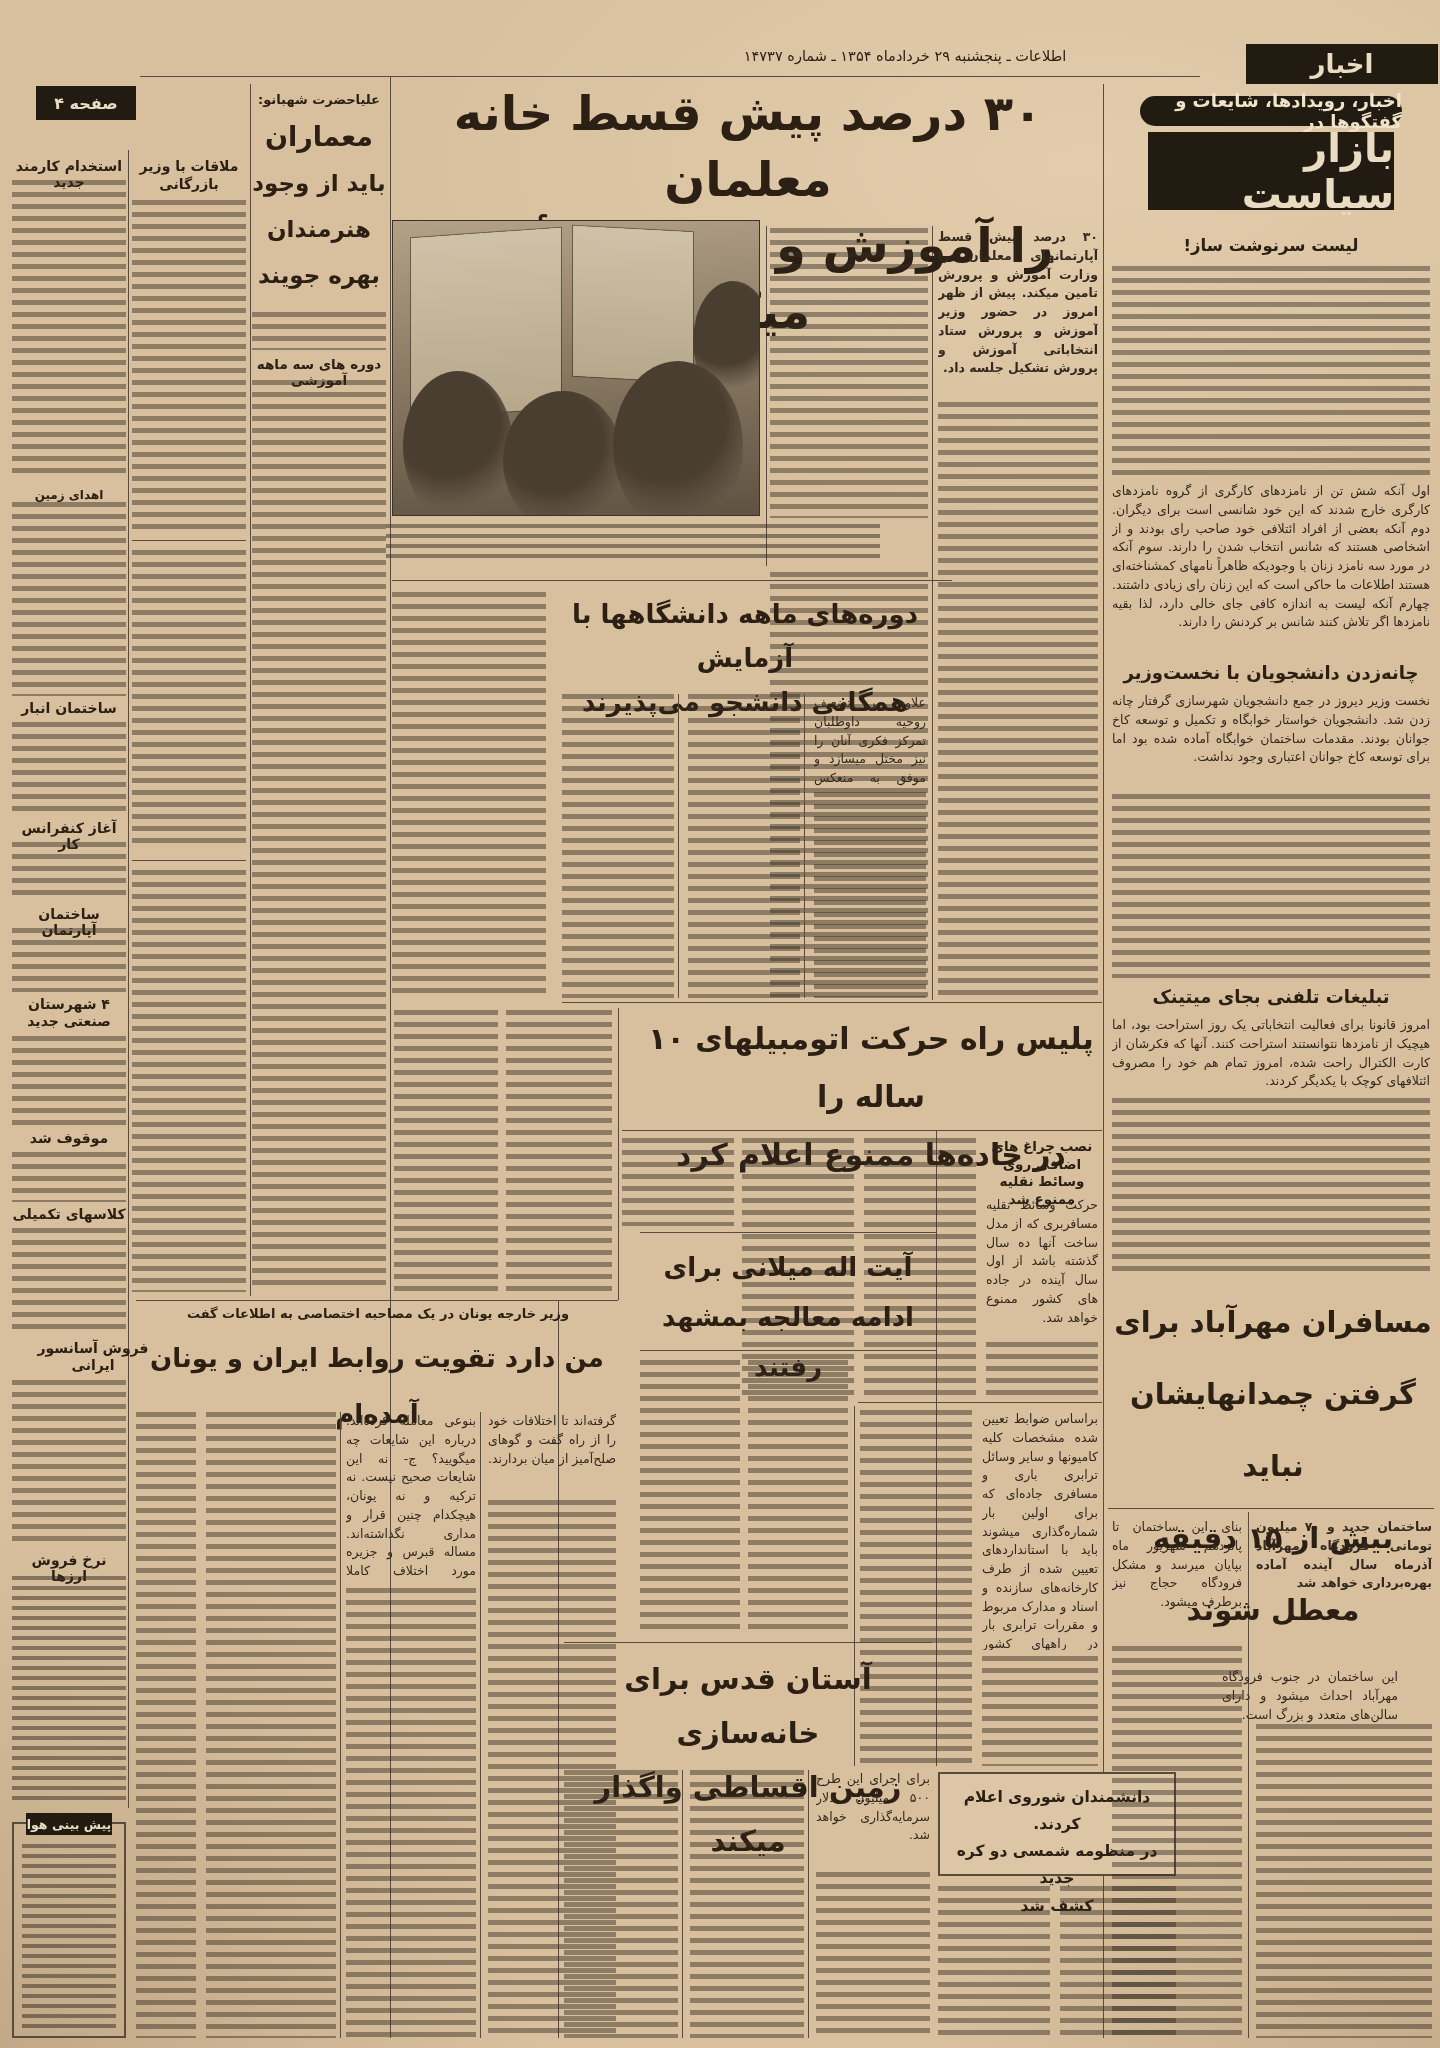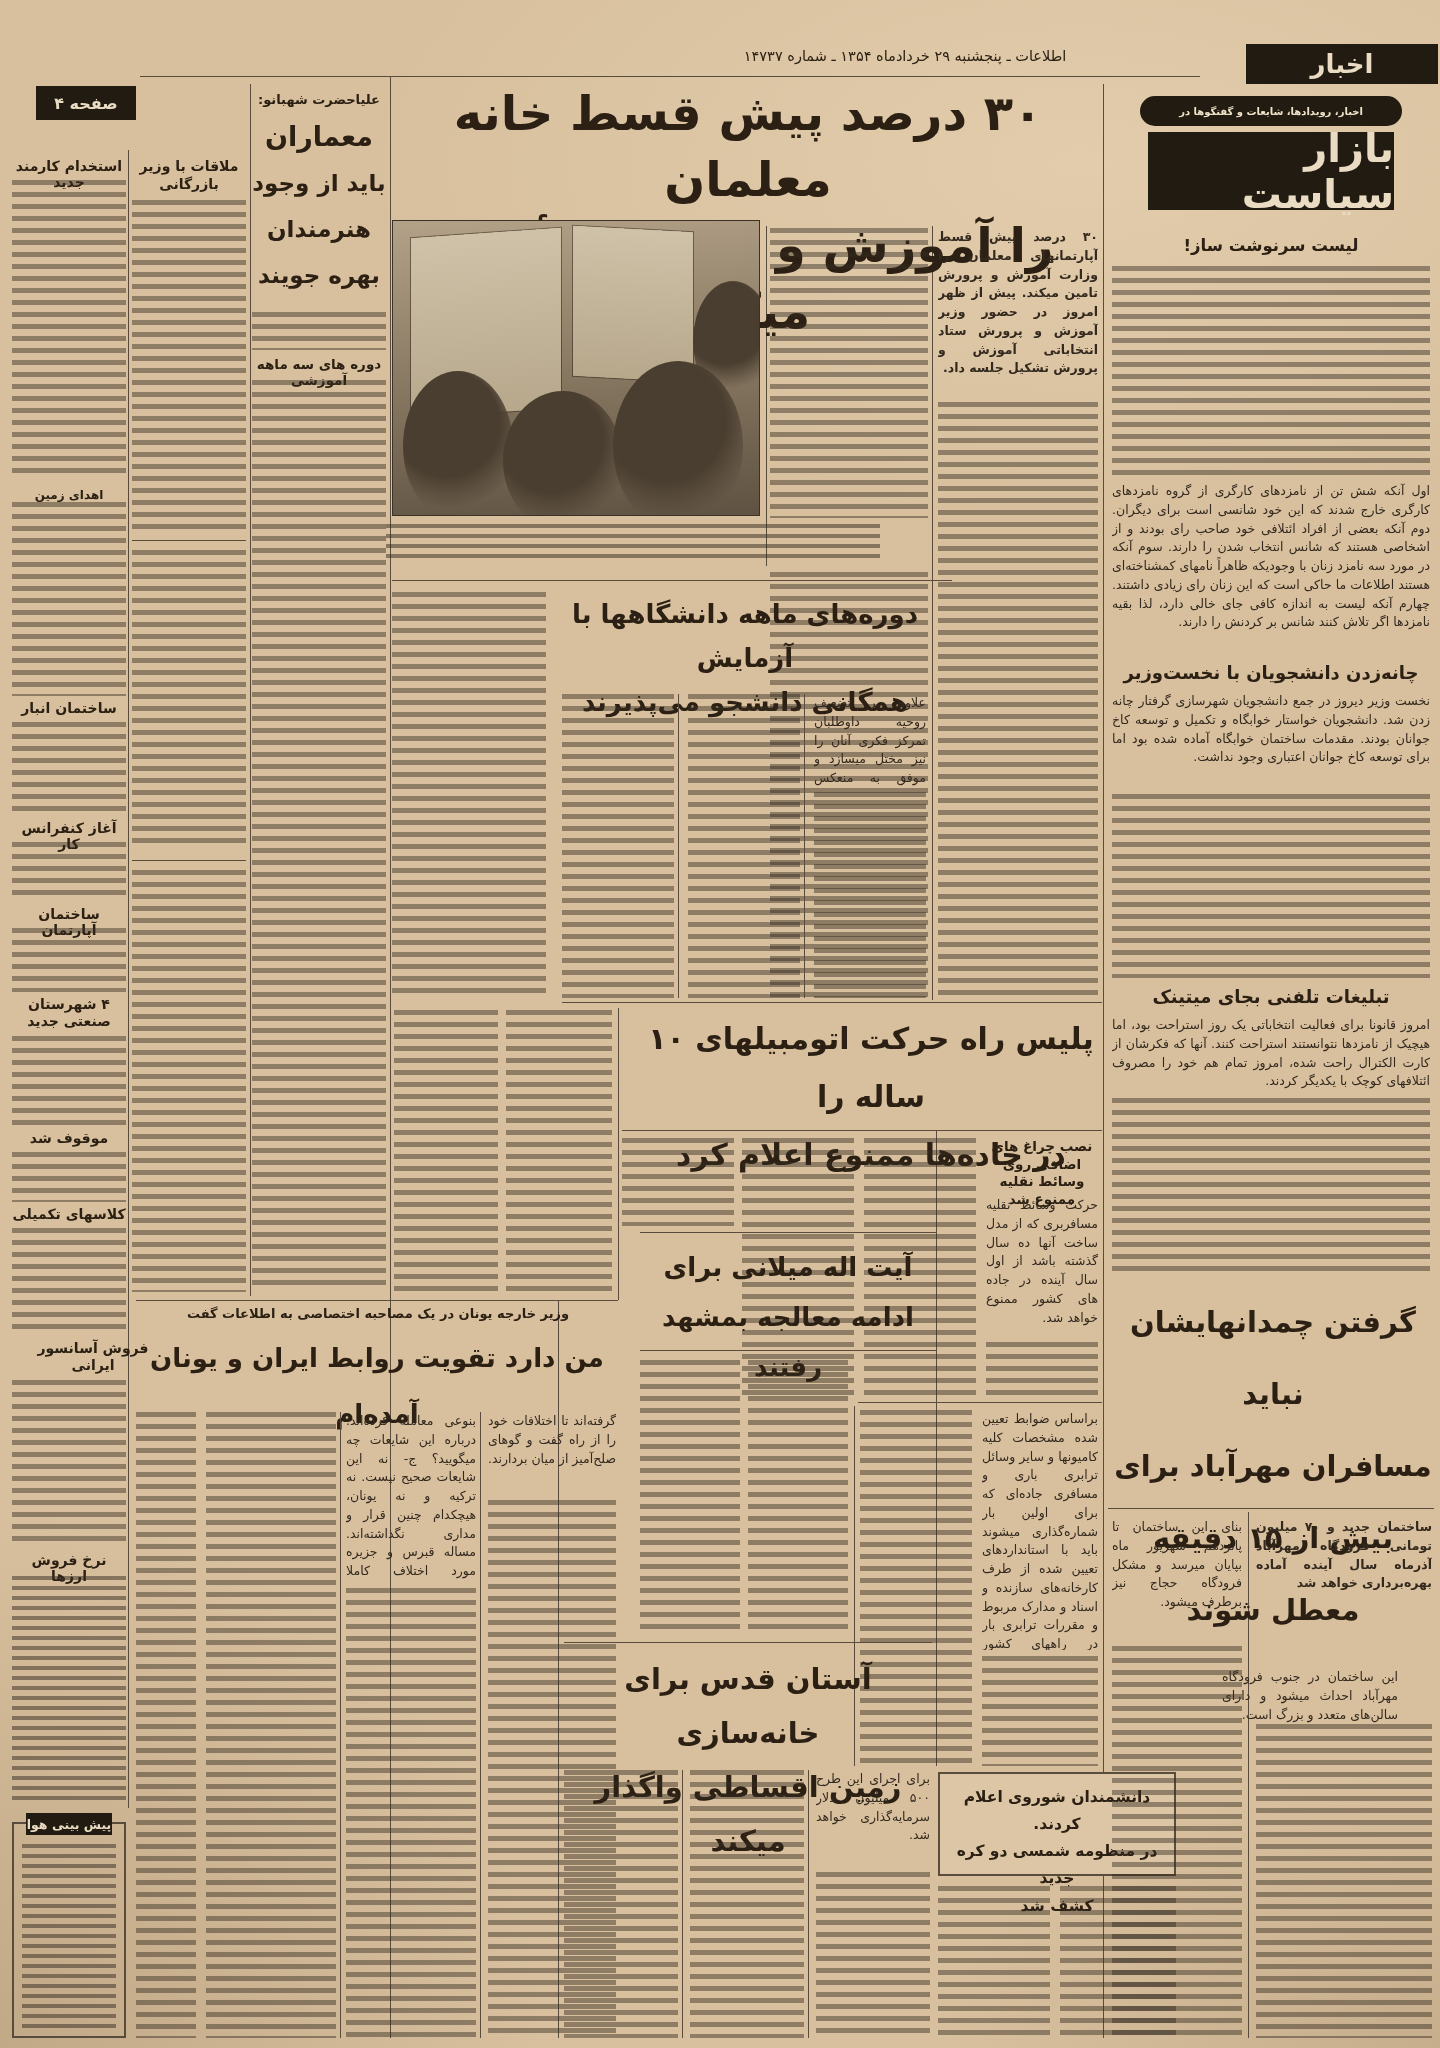--- a/index.html
+++ b/index.html
@@ -191,39 +191,39 @@
   <div class="abs framed" style="left:938px;top:1772px;width:238px;height:104px;background:var(--paper2);">
     <div class="hl" style="font-size:15.5px;line-height:1.75;padding-top:10px;">
       <div>دانشمندان شوروی اعلام کردند.</div>
       <div>در منظومه شمسی دو کره جدید</div>
       <div>کشف شد</div>
     </div>
   </div>
   <div class="abs gk" style="left:938px;top:1886px;width:112px;height:152px;"></div>
   <div class="abs gk" style="left:1060px;top:1886px;width:116px;height:152px;"></div>
 
-  <div class="abs pill" style="left:1140px;top:96px;width:262px;height:30px;font-size:10px;">
+  <div class="abs pill" style="left:1140px;top:96px;width:262px;height:30px;font-size:18px;">
       <span>اخبار، رویدادها، شایعات و گفتگوها در</span>
     </div>
   <div class="abs blackbox" style="left:1148px;top:132px;width:246px;height:78px;font-size:40px;">
       <span>بازار سیاست</span>
     </div>
   <div class="abs sub" style="left:1112px;top:236px;width:318px;font-size:16.5px;">لیست سرنوشت ساز!</div>
   <div class="abs gk" style="left:1112px;top:266px;width:318px;height:210px;"></div>
   <div class="abs body" style="left:1112px;top:482px;width:318px;height:174px;overflow:hidden;">اول آنکه شش تن از نامزدهای کارگری از گروه نامزدهای کارگری خارج شدند که این خود شانسی است برای دیگران. دوم آنکه بعضی از افراد ائتلافی خود صاحب رای بودند و از اشخاصی هستند که شانس انتخاب شدن را دارند. سوم آنکه در مورد سه نامزد زنان با وجودیکه ظاهراً نامهای کمشناخته‌ای هستند اطلاعات ما حاکی است که این زنان رای زیادی داشتند. چهارم آنکه لیست به اندازه کافی جای خالی دارد، لذا بقیه نامزدها اگر تلاش کنند شانس بر کردنش را دارند.</div>
   <div class="abs sub" style="left:1112px;top:662px;width:318px;font-size:18px;">چانه‌زدن دانشجویان با نخست‌وزیر</div>
   <div class="abs body" style="left:1112px;top:692px;width:318px;height:96px;overflow:hidden;">نخست وزیر دیروز در جمع دانشجویان شهرسازی گرفتار چانه زدن شد. دانشجویان خواستار خوابگاه و تکمیل و توسعه کاخ جوانان بودند. مقدمات ساختمان خوابگاه آماده شده بود اما برای توسعه کاخ جوانان اعتباری وجود نداشت.</div>
   <div class="abs gk" style="left:1112px;top:794px;width:318px;height:184px;"></div>
   <div class="abs sub" style="left:1112px;top:986px;width:318px;font-size:18px;">تبلیغات تلفنی بجای میتینک</div>
   <div class="abs body" style="left:1112px;top:1016px;width:318px;height:76px;overflow:hidden;">امروز قانونا برای فعالیت انتخاباتی یک روز استراحت بود، اما هیچیک از نامزدها نتوانستند استراحت کنند. آنها که فکرشان از کارت الکترال راحت شده، امروز تمام هم خود را مصروف ائتلافهای کوچک با یکدیگر کردند.</div>
   <div class="abs gk" style="left:1112px;top:1098px;width:318px;height:178px;"></div>
 
   <div class="abs hl" style="left:1108px;top:1286px;width:330px;font-size:29px;line-height:72px;">
+    <div>مسافران مهرآباد برای</div>
     <div>گرفتن چمدانهایشان نباید</div>
-    <div>مسافران مهرآباد برای</div>
     <div>بیش از ۱۵ دقیقه معطل شوند</div>
   </div>
   <div class="abs hr" style="left:1108px;top:1508px;width:326px;"></div>
   <div class="abs body lead" style="left:1256px;top:1518px;width:176px;height:108px;overflow:hidden;">ساختمان جدید و ۷۰ میلیون تومانی فرودگاه مهرآباد آذرماه سال آینده آماده بهره‌برداری خواهد شد</div>
   <div class="abs body" style="left:1222px;top:1632px;width:176px;height:86px;overflow:hidden;margin-top:36px;">این ساختمان در جنوب فرودگاه مهرآباد احداث میشود و دارای سالن‌های متعدد و بزرگ است.</div>
   <div class="abs gk" style="left:1256px;top:1724px;width:176px;height:314px;"></div>
   <div class="abs body" style="left:1112px;top:1518px;width:130px;height:122px;overflow:hidden;">بنای این ساختمان تا پانزدهم شهریور ماه بپایان میرسد و مشکل فرودگاه حجاج نیز برطرف میشود.</div>
   <div class="abs gk" style="left:1112px;top:1646px;width:130px;height:392px;"></div>
 
 </div>

